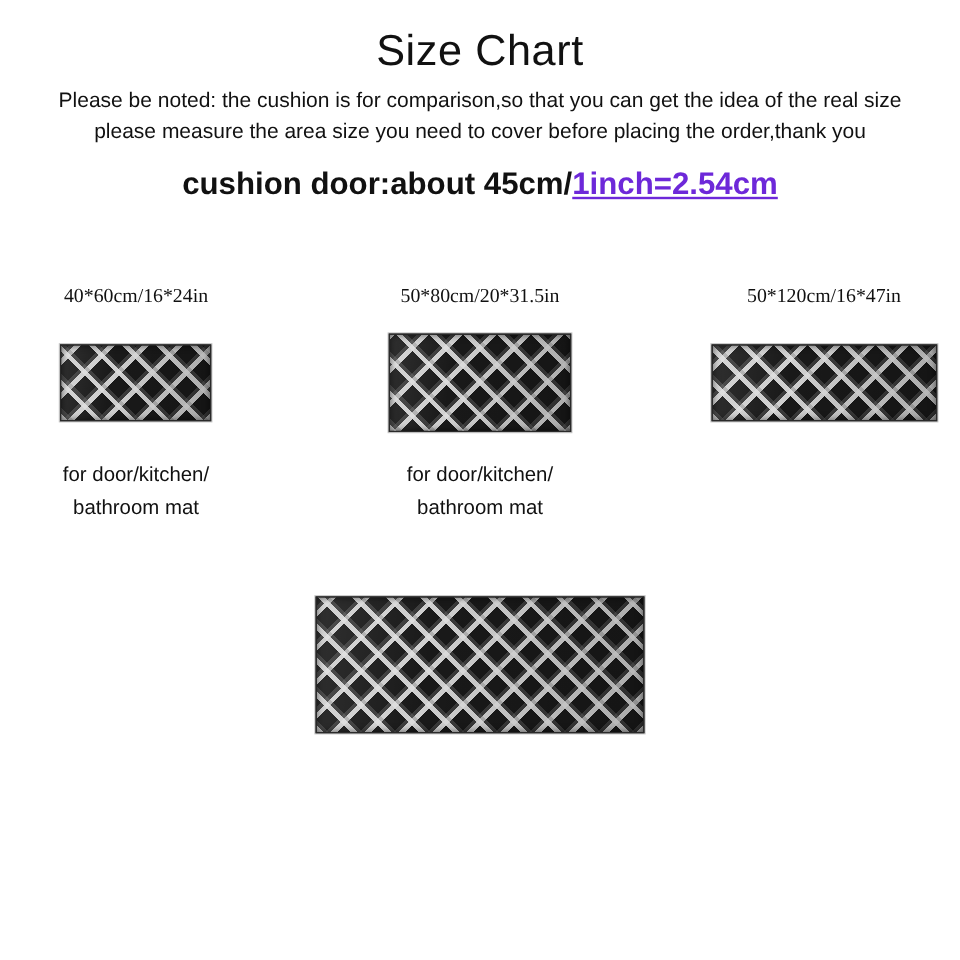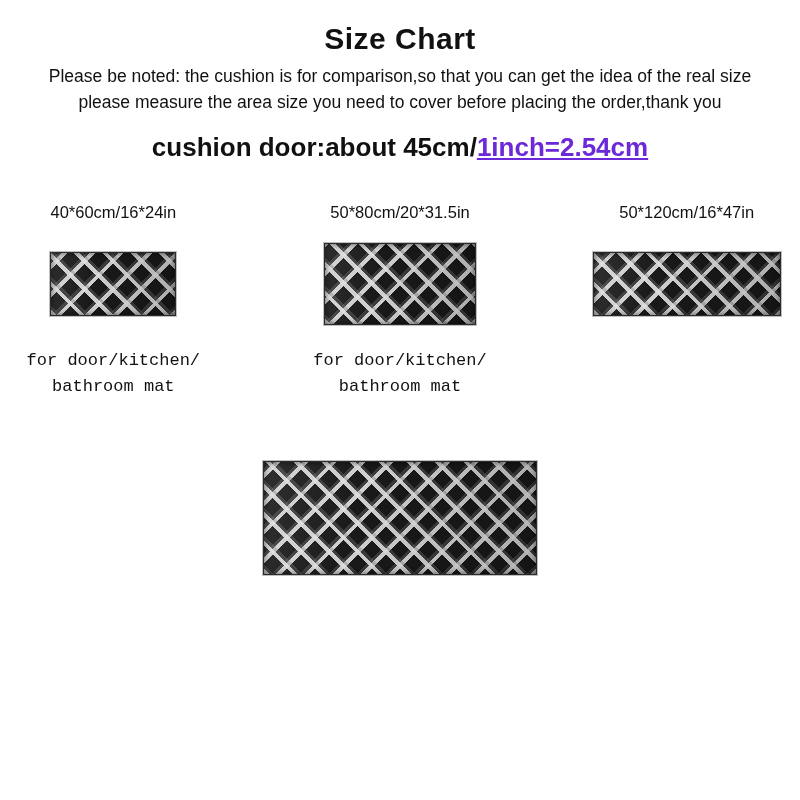--- a/index.html
+++ b/index.html
@@ -17,22 +17,22 @@
   .page {
     position: relative;
     width: 800px;
     height: 800px;
     box-sizing: border-box;
   }
 
   
   .title {
     text-align: center;
-    font-size: 30px;
-    font-weight: bold;
+    font-size: 36px;
+    font-weight: normal;
     letter-spacing: 0.5px;
     margin-top: 22px;
     line-height: 1.1;
     color: #111;
   }
   .note {
     text-align: center;
     font-size: 17.5px;
     line-height: 1.5;
     margin-top: 8px;
@@ -64,25 +64,26 @@
   .row.row-top {
     gap: 60px;
   }
   .cell {
     display: flex;
     flex-direction: column;
     align-items: center;
     width: 240px;
   }
   .cell .size-label {
-    font-family: Liberation Sans, sans-serif;
+    font-family: Liberation Serif, serif;
     font-size: 16.5px;
     color: #111;
     margin-bottom: 14px;
     white-space: nowrap;
+    margin-top: 28px;
   }
   .mat-wrap {
     display: flex;
     align-items: center;
     justify-content: center;
     height: 96px;
   }
   .mat {
     position: relative;
     overflow: hidden;
@@ -113,21 +114,21 @@
     pointer-events: none;
   }
   .mat .edge {
     position: absolute;
     inset: 0;
     box-shadow: inset 0 0 6px rgba(0,0,0,0.6);
     pointer-events: none;
   }
 
   .cell .use-label {
-    font-family: Liberation Mono, monospace;
+    font-family: Liberation Sans, sans-serif;
     font-size: 17px;
     line-height: 1.55;
     text-align: center;
     margin-top: 16px;
     color: #111;
     white-space: pre-line;
   }
 
   .row.row-bottom {
     margin-top: 58px;

